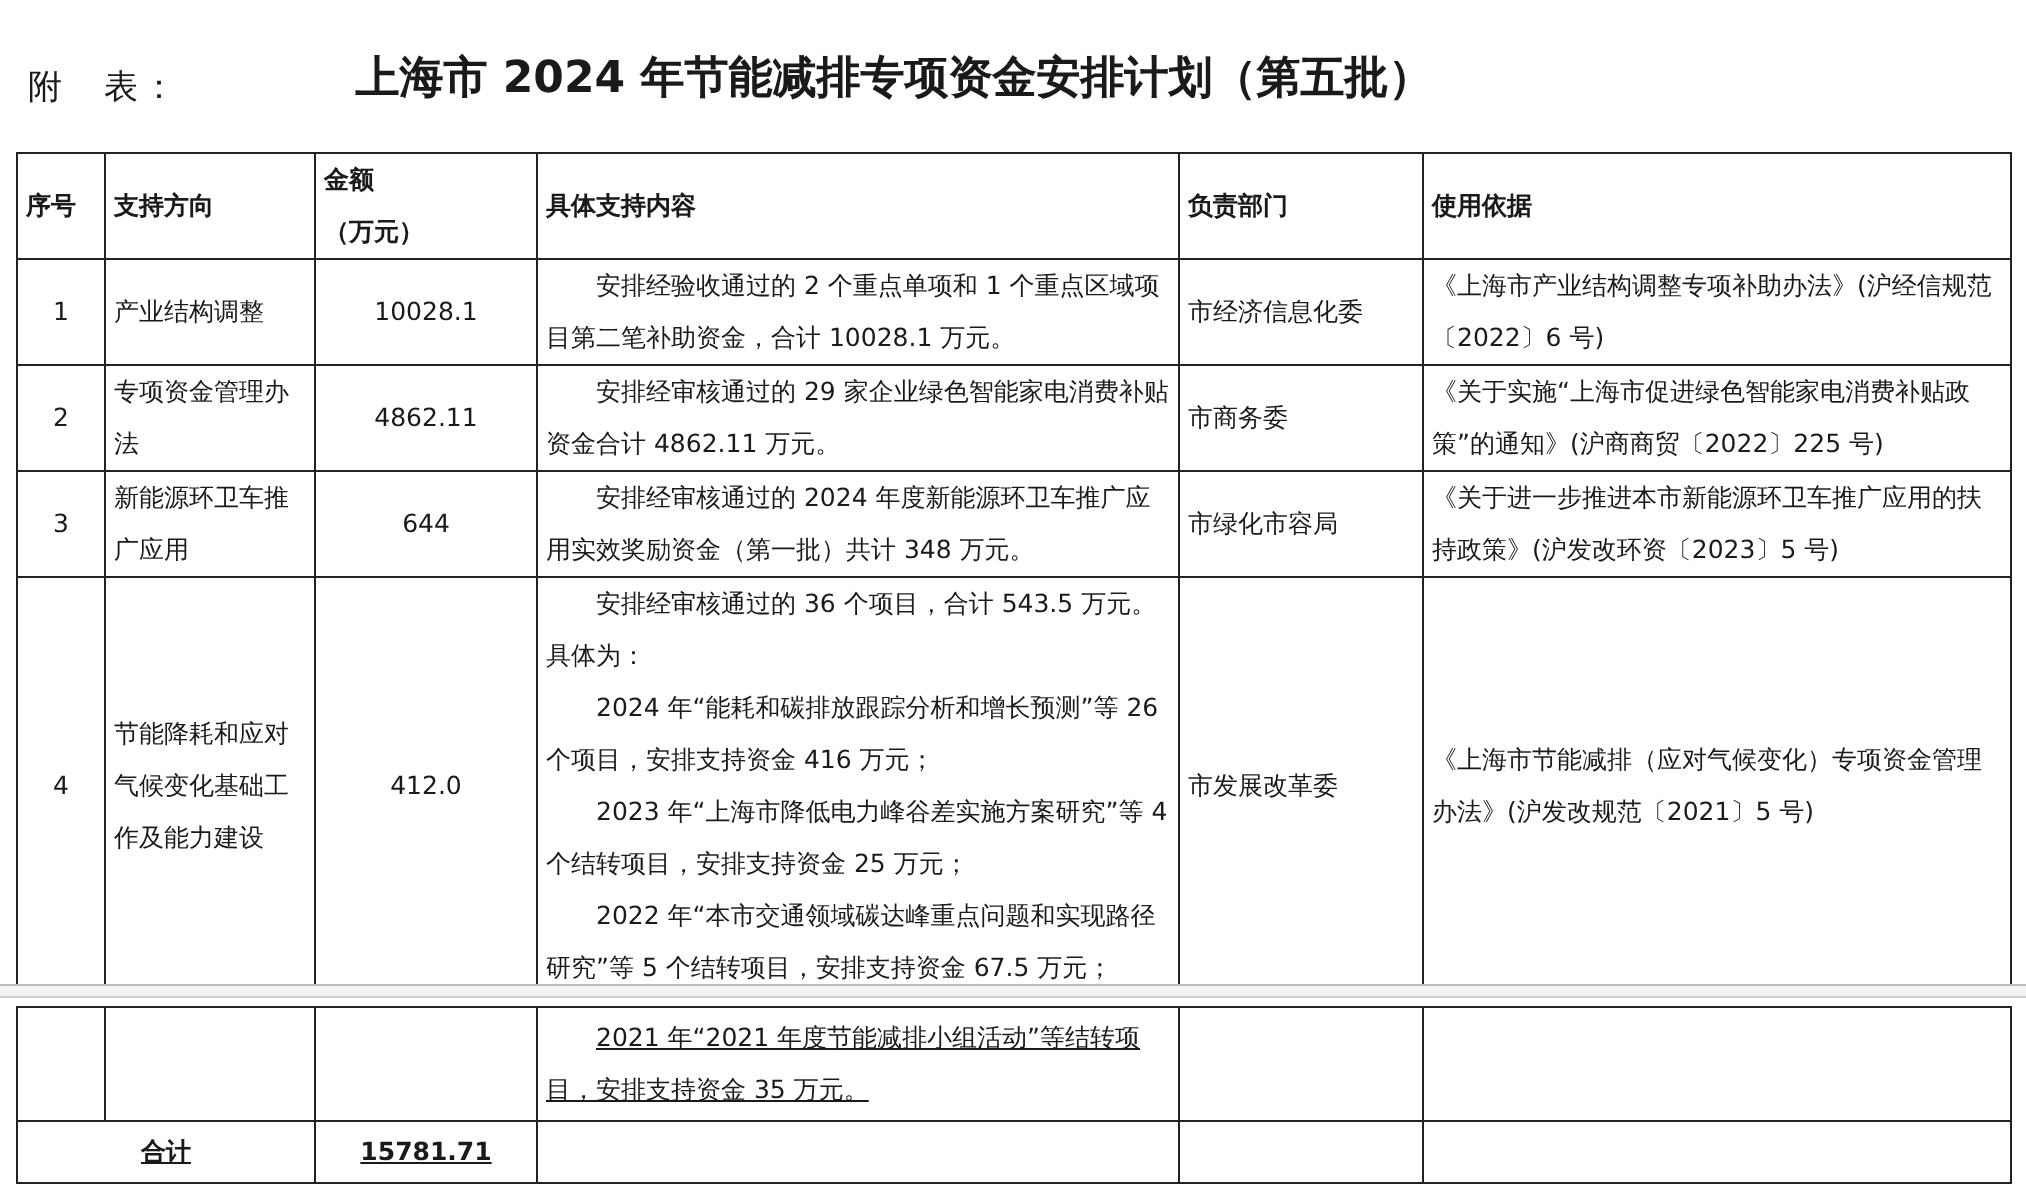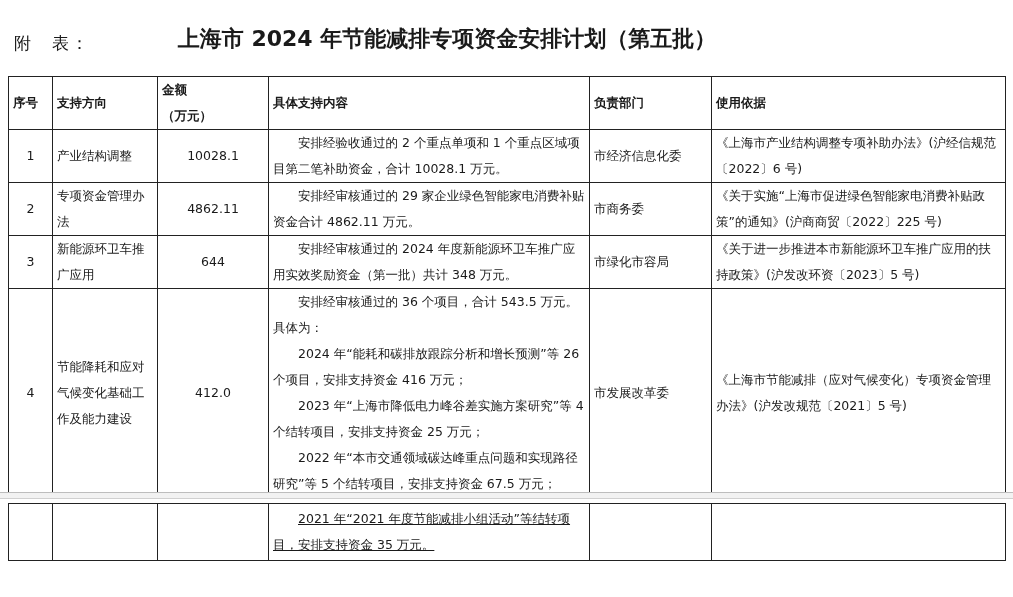--- a/index.html
+++ b/index.html
@@ -109,14 +109,21 @@
       <tr style="height:57px">
     <td></td>
     <td></td>
     <td></td>
     <td>
           <span class="para">2021 年“2021 年度节能减排小组活动”等结转项目，安排支持资金 35 万元。</span>
         </td>
     <td></td>
     <td></td>
   </tr>
+  <tr class="sum" style="height:31px">
+    <td colspan="2" class="c">合计</td>
+    <td class="c">15781.71</td>
+    <td></td>
+    <td></td>
+    <td></td>
+  </tr>
 </tbody>
   </table>
 
 </body></html>

